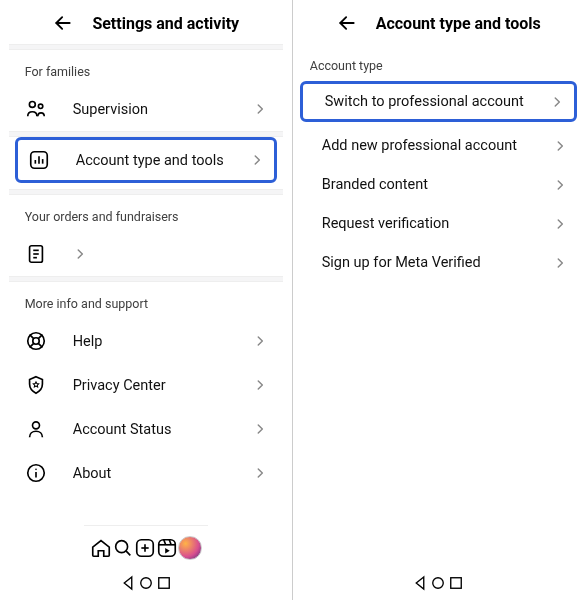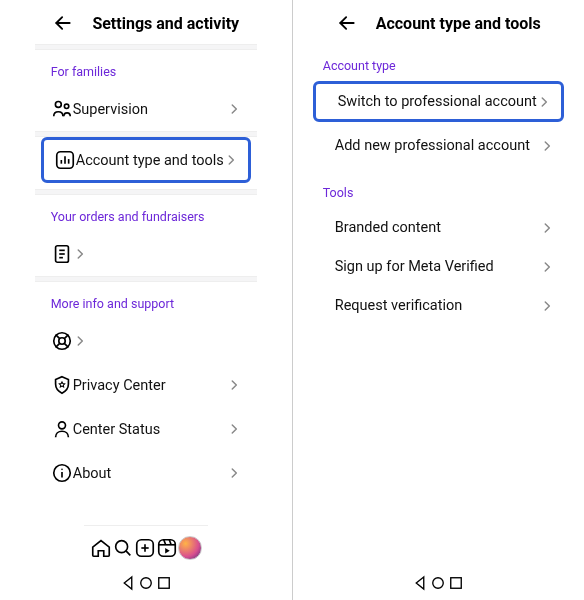--- a/index.html
+++ b/index.html
@@ -1,23 +1,23 @@
 <!DOCTYPE html>
 <html><head>
 <meta charset="utf-8">
 <style>
   * { box-sizing: border-box; margin: 0; padding: 0; font-family: -apple-system, "Segoe UI", Roboto, Helvetica, Arial, sans-serif; }
   body { width: 584px; height: 600px; display: flex; background: #fff; color: #000; }
   .panel { flex: 1; display: flex; flex-direction: column; position: relative; align-items: center; }
   .panel.left { border-right: 1px solid #ccc; }
   .header { display: flex; align-items: center; padding: 12px 14px 10px 14px; gap: 18px; }
   .header .title { font-size: 16px; font-weight: 700; }
-  .section-header { font-size: 12.5px; color: #6d28d9; padding: 14px 16px 8px 16px; }
+  .section-header { font-size: 12.5px; color: #404040; padding: 14px 16px 8px 16px; }
   .group-divider { background: #f5f5f6; height: 6px; border-top: 1px solid #eee; border-bottom: 1px solid #eee; }
-  .row { display: flex; align-items: center; padding: 11px 16px; gap: 0; position: relative; }
+  .row { display: flex; align-items: center; padding: 11px 16px; gap: 26px; position: relative; }
   .row .label { flex: 1; font-size: 14.5px; color: #111; }
   .row.noicon .label { margin-left: 12px; }
   .chev { color: #777; flex: 0 0 auto; }
   .icon { width: 22px; height: 22px; display: flex; align-items: center; justify-content: center; flex: 0 0 auto; }
   .highlight-box { border: 3px solid #2d5fd7; border-radius: 6px; margin: 0 6px; }
   .highlight-box .row { padding: 9px 10px; }
   .tabbar { display: flex; justify-content: space-around; align-items: center; padding: 10px 6px 4px 6px; border-top: 1px solid #eee; margin-top: auto; }
   .navbar { display: flex; justify-content: space-around; align-items: center; padding: 10px 30px 8px 30px; }
   .avatar { width: 24px; height: 24px; border-radius: 50%; background: radial-gradient(circle at 30% 30%, #ffb347, #d94f8e 60%, #4a2c7f); border: 1px solid #ccc; }
   svg { display: block; }
@@ -102,20 +102,21 @@
       <span class="icon">
         <svg width="22" height="22" viewBox="0 0 24 24" fill="none" stroke="#000" stroke-width="1.8">
             <circle cx="12" cy="12" r="9"></circle>
             <circle cx="12" cy="12" r="3.5"></circle>
             <line x1="5" y1="5" x2="9.5" y2="9.5"></line>
             <line x1="19" y1="5" x2="14.5" y2="9.5"></line>
             <line x1="5" y1="19" x2="9.5" y2="14.5"></line>
             <line x1="19" y1="19" x2="14.5" y2="14.5"></line>
           </svg>
       </span>
+      <span class="label">Help</span>
       <span class="chev">
         <svg width="14" height="14" viewBox="0 0 24 24" fill="none" stroke="#888" stroke-width="2.5" stroke-linecap="round" stroke-linejoin="round">
             <polyline points="9 5 16 12 9 19"></polyline>
           </svg>
       </span>
     </div>
     <div class="row">
       <span class="icon">
         <svg width="22" height="22" viewBox="0 0 24 24" fill="none" stroke="#000" stroke-width="1.8">
             <path d="M12 3l7 3v5c0 5-3 8-7 10-4-2-7-5-7-10V6l7-3z"></path>
@@ -129,21 +130,21 @@
           </svg>
       </span>
     </div>
     <div class="row">
       <span class="icon">
         <svg width="22" height="22" viewBox="0 0 24 24" fill="none" stroke="#000" stroke-width="1.8">
             <circle cx="12" cy="8" r="3.8"></circle>
             <path d="M5 21c0-4 3-6.5 7-6.5s7 2.5 7 6.5"></path>
           </svg>
       </span>
-      <span class="label">Center Status</span>
+      <span class="label">Account Status</span>
       <span class="chev">
         <svg width="14" height="14" viewBox="0 0 24 24" fill="none" stroke="#888" stroke-width="2.5" stroke-linecap="round" stroke-linejoin="round">
             <polyline points="9 5 16 12 9 19"></polyline>
           </svg>
       </span>
     </div>
     <div class="row">
       <span class="icon">
         <svg width="22" height="22" viewBox="0 0 24 24" fill="none" stroke="#000" stroke-width="1.8">
             <circle cx="12" cy="12" r="9"></circle>
@@ -238,46 +239,45 @@
 
     <div class="row noicon" style="margin-top:4px">
       <span class="label">Add new professional account</span>
       <span class="chev">
         <svg width="14" height="14" viewBox="0 0 24 24" fill="none" stroke="#888" stroke-width="2.5" stroke-linecap="round" stroke-linejoin="round">
             <polyline points="9 5 16 12 9 19"></polyline>
           </svg>
       </span>
     </div>
 
-    <div class="section-header" style="padding-top:20px">Tools</div>
 
     <div class="row noicon">
       <span class="label">Branded content</span>
       <span class="chev">
         <svg width="14" height="14" viewBox="0 0 24 24" fill="none" stroke="#888" stroke-width="2.5" stroke-linecap="round" stroke-linejoin="round">
             <polyline points="9 5 16 12 9 19"></polyline>
           </svg>
       </span>
     </div>
     <div class="row noicon">
+      <span class="label">Request verification</span>
+      <span class="chev">
+        <svg width="14" height="14" viewBox="0 0 24 24" fill="none" stroke="#888" stroke-width="2.5" stroke-linecap="round" stroke-linejoin="round">
+            <polyline points="9 5 16 12 9 19"></polyline>
+          </svg>
+      </span>
+    </div>
+    <div class="row noicon">
       <span class="label">Sign up for Meta Verified</span>
       <span class="chev">
         <svg width="14" height="14" viewBox="0 0 24 24" fill="none" stroke="#888" stroke-width="2.5" stroke-linecap="round" stroke-linejoin="round">
             <polyline points="9 5 16 12 9 19"></polyline>
           </svg>
       </span>
     </div>
-    <div class="row noicon">
-      <span class="label">Request verification</span>
-      <span class="chev">
-        <svg width="14" height="14" viewBox="0 0 24 24" fill="none" stroke="#888" stroke-width="2.5" stroke-linecap="round" stroke-linejoin="round">
-            <polyline points="9 5 16 12 9 19"></polyline>
-          </svg>
-      </span>
-    </div>
   </div>
 
   <div class="navbar">
     <span>
         <svg width="18" height="18" viewBox="0 0 24 24" fill="none" stroke="#000" stroke-width="1.8">
           <path d="M17 4L7 12l10 8z" fill="none"></path>
         </svg>
       </span>
     <span>
         <svg width="18" height="18" viewBox="0 0 24 24" fill="none" stroke="#000" stroke-width="1.8">

